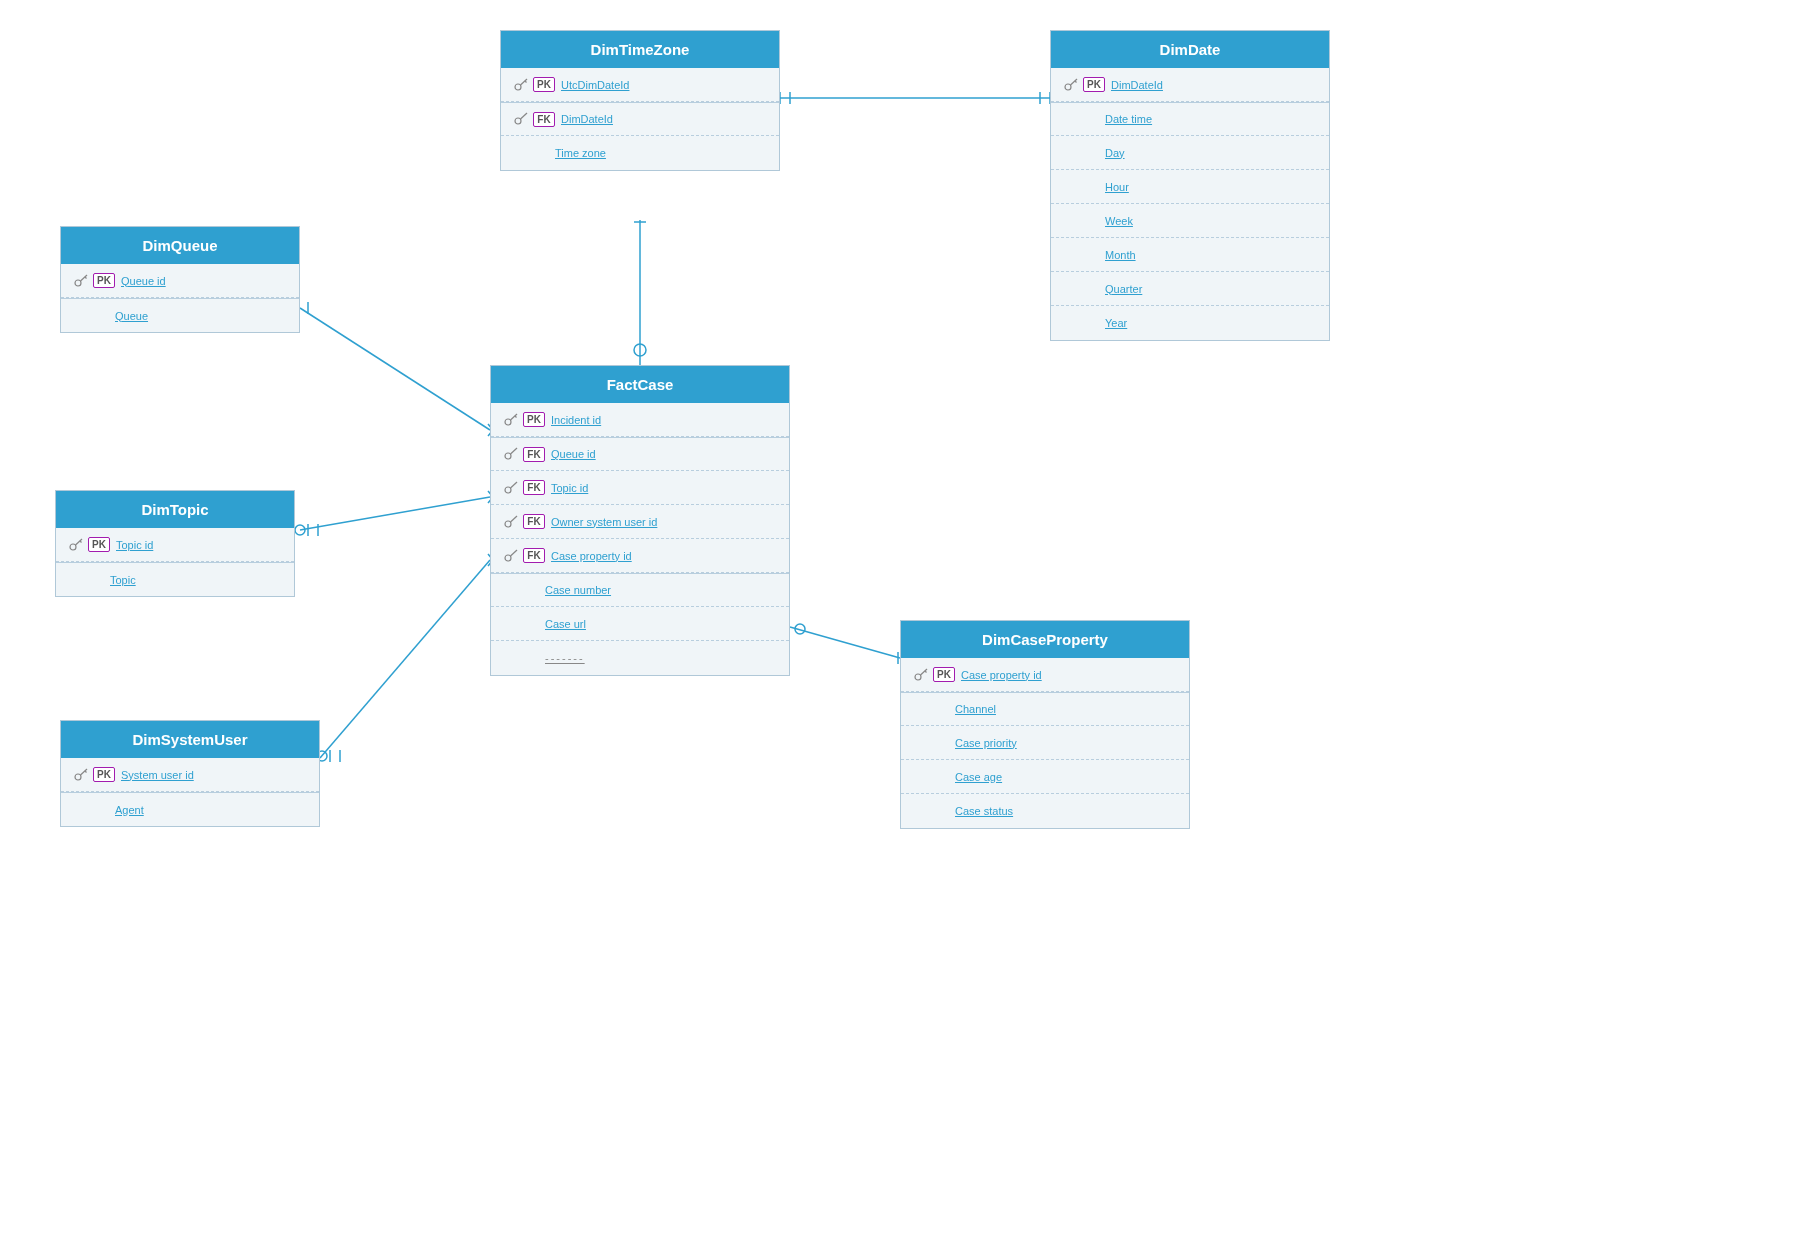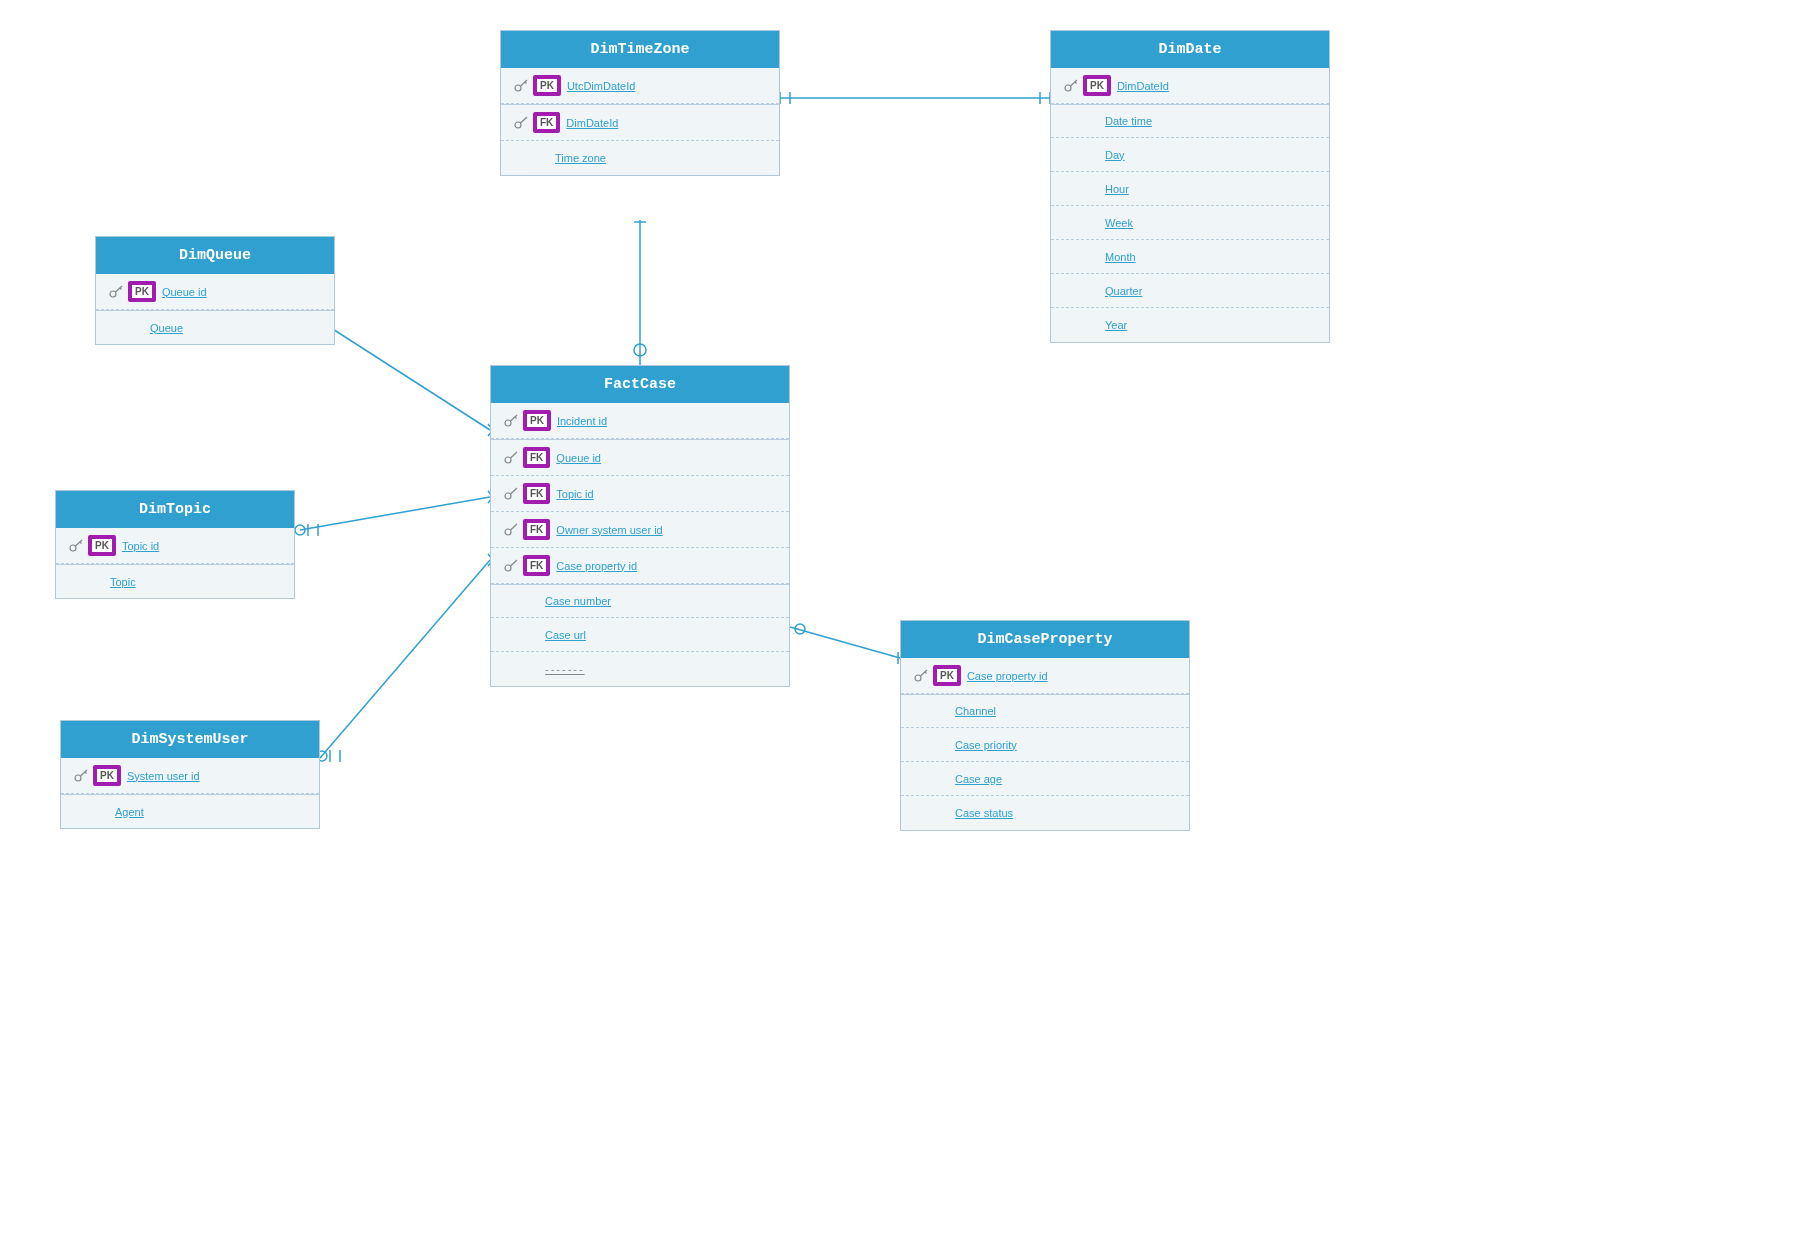--- a/index.html
+++ b/index.html
@@ -28,21 +28,20 @@
       min-width: 220px;
     }
 
     .entity-header {
       background: #2fa0d0;
       color: #fff;
       font-weight: 600;
       font-size: 15px;
       text-align: center;
       padding: 10px 8px;
-      font-family: Liberation Mono, monospace;
     }
 
     .entity-body {
       background: #f0f5f8;
     }
 
     .entity-row {
       display: flex;
       align-items: center;
       padding: 7px 12px;
@@ -61,21 +60,21 @@
     }
 
     .badge {
       display: inline-block;
       font-size: 10px;
       font-weight: 700;
       color: #555;
       margin-right: 6px;
       min-width: 22px;
       background: #fff;
-      border: 4px solid #a21caf;
+      border: 1px solid #a21caf;
       border-radius: 2px;
       padding: 1px 3px;
       text-align: center;
     }
 
     .key-icon {
       display: inline-block;
       width: 16px;
       height: 16px;
       margin-right: 4px;
@@ -217,21 +216,21 @@
       </div>
       <div class="entity-row">
         <span class="field-text" style="margin-left:42px;">Quarter</span>
       </div>
       <div class="entity-row">
         <span class="field-text" style="margin-left:42px;">Year</span>
       </div>
     </div>
   </div>
 
-  <div class="entity" style="left: 60px; top: 236px; width: 240px; margin-left: 35px;">
+  <div class="entity" style="left: 60px; top: 226px; width: 240px;">
     <div class="entity-header">
       <span>DimQueue</span>
     </div>
     <div class="entity-body">
       <div class="entity-row">
         <svg class="key-icon" viewBox="0 0 16 16">
             <circle cx="5" cy="10" r="3" fill="none" stroke="#888" stroke-width="1.2"></circle>
             <line x1="7.5" y1="8" x2="14" y2="2" stroke="#888" stroke-width="1.2"></line>
             <line x1="12" y1="4" x2="13.5" y2="5.5" stroke="#888" stroke-width="1.2"></line>
           </svg>

